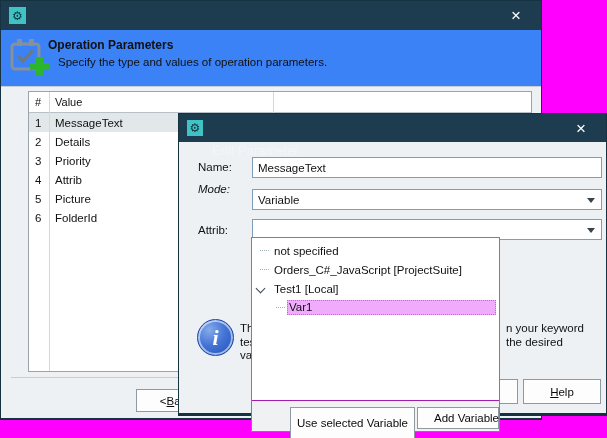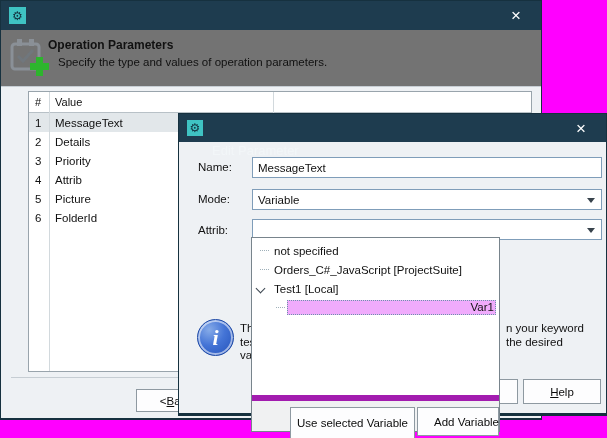--- a/index.html
+++ b/index.html
@@ -22,21 +22,21 @@
   }
   .win-title{flex:1 1 auto;white-space:nowrap;overflow:hidden;margin-top:44px;}
   .close-btn{
     flex:0 0 auto;color:#ffffff;font-size:17px;line-height:17px;
     padding:0 6px;cursor:default;margin-right:6px;
   }
   
   #log-dialog{left:0;top:0;width:542px;height:420px;border-bottom-width:2px;z-index:1;}
   #log-dialog .titlebar{height:29px;}
   .wiz-header{
-    position:absolute;left:0;right:0;top:29px;height:56px;background:#737373;
+    position:absolute;left:0;right:0;top:29px;height:56px;background:#3b82f6;
     border-bottom:1px solid #c7ced4;
   }
   .wiz-icon{position:absolute;left:8px;top:6px;}
   .wiz-title{position:absolute;left:47px;top:8px;font-size:12px;font-weight:bold;}
   .wiz-sub{position:absolute;left:57px;top:26px;font-size:11.5px;}
   .ptable{
     position:absolute;left:27px;top:90px;width:504px;height:281px;
     background:#ffffff;border:1px solid #99a4ac;box-sizing:border-box;overflow:hidden;
   }
   .thead{
@@ -81,21 +81,21 @@
   #info-left{left:61px;}
   #info-right{left:327px;}
   #hidden-button{position:absolute;left:262px;top:265px;width:77px;height:25px;}
   #help-button{position:absolute;left:344px;top:265px;width:78px;height:25px;}
   
   #value-popup{
     position:absolute;left:251px;top:237px;width:249px;height:195px;z-index:3;
     box-sizing:border-box;background:#ffffff;border:1px solid #78848c;
   }
   .tree{position:absolute;left:0;right:0;top:0;height:163px;background:#ffffff;
-    border-bottom:6px solid #a21caf;padding-top:3px;box-sizing:border-box;overflow:hidden;text-align:right;}
+    border-bottom:1px solid #a21caf;padding-top:3px;box-sizing:border-box;overflow:hidden;}
   .titem{position:relative;height:19px;display:flex;align-items:center;font-size:11.5px;}
   .titem::before{
     content:"";position:absolute;top:9px;width:9px;border-top:1px dotted #9fb0b9;
   }
   .titem.lvl1::before{left:8px;}
   .titem.lvl2::before{left:24px;}
   .titem.has-chev::before{display:none;}
   .titem .tlabel{white-space:nowrap;overflow:hidden;}
   .titem.lvl1 .tlabel{margin-left:22px;}
   .titem.lvl2 .tlabel{margin-left:37px;}
@@ -105,21 +105,21 @@
   }
   .chev{
     position:absolute;left:5px;top:6px;width:6px;height:6px;
     border-left:1px solid #3c4650;border-bottom:1px solid #3c4650;
     transform:rotate(-45deg);
   }
   .popup-footer{
     position:absolute;left:0;right:0;bottom:0;top:163px;background:#f0f1f2;
   }
   #use-variable-button{position:absolute;left:38px;top:6px;width:125px;height:32px;}
-  #add-variable-button{position:absolute;left:165px;top:6px;width:82px;height:29px;padding-left:17px;}
+  #add-variable-button{position:absolute;left:165px;top:6px;width:82px;height:22px;padding-left:17px;}
   .accel{text-decoration:underline;}
 </style>
 </head>
 <body>
 
 <div id="screen">
 
   <div id="log-dialog" class="window">
     <div class="titlebar">
       <span class="app-icon">⚙</span>
@@ -195,21 +195,21 @@
   <div id="edit-dialog" class="window">
     <div class="titlebar">
       <span class="app-icon" style="width:16px;height:16px;">⚙</span>
       <span class="win-title">Edit Parameter</span>
       <span class="close-btn">×</span>
     </div>
 
     <div class="fld-label" style="top:47px;">Name:</div>
     <div class="textbox" style="top:43px;">MessageText</div>
 
-    <div class="fld-label" style="top:79px;">Mode:</div>
+    <div class="fld-label" style="top:69px;font-style:italic;">Mode:</div>
     <div class="textbox combo" style="top:75px;">
       <span>Variable</span>
       <span class="combo-arrow"></span>
     </div>
 
     <div class="fld-label" style="top:110px;">Attrib:</div>
     <div class="textbox combo" style="top:105px;">
       <span></span>
       <span class="combo-arrow"></span>
     </div>

